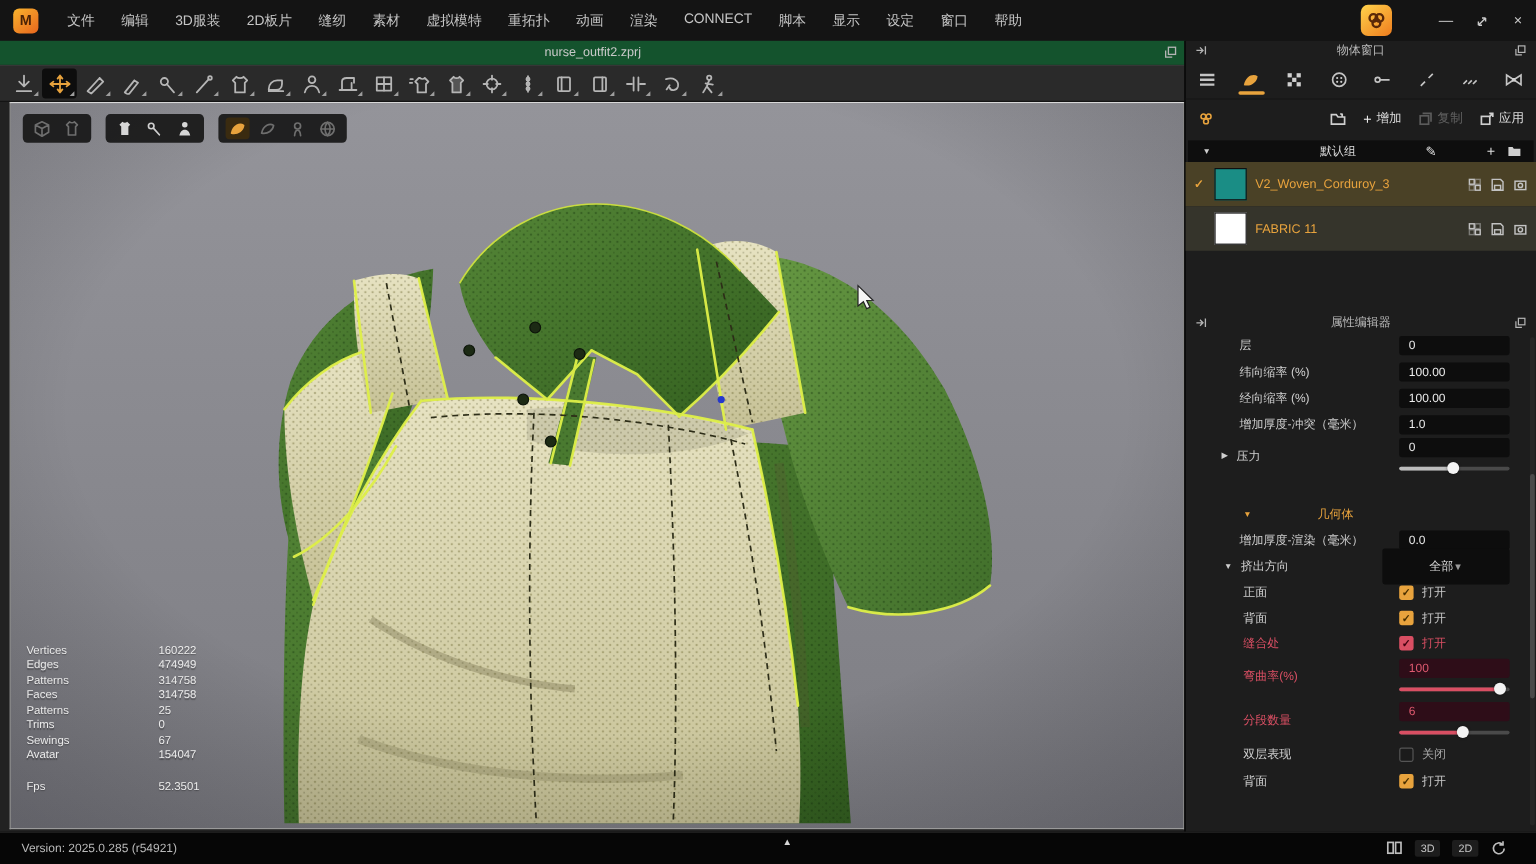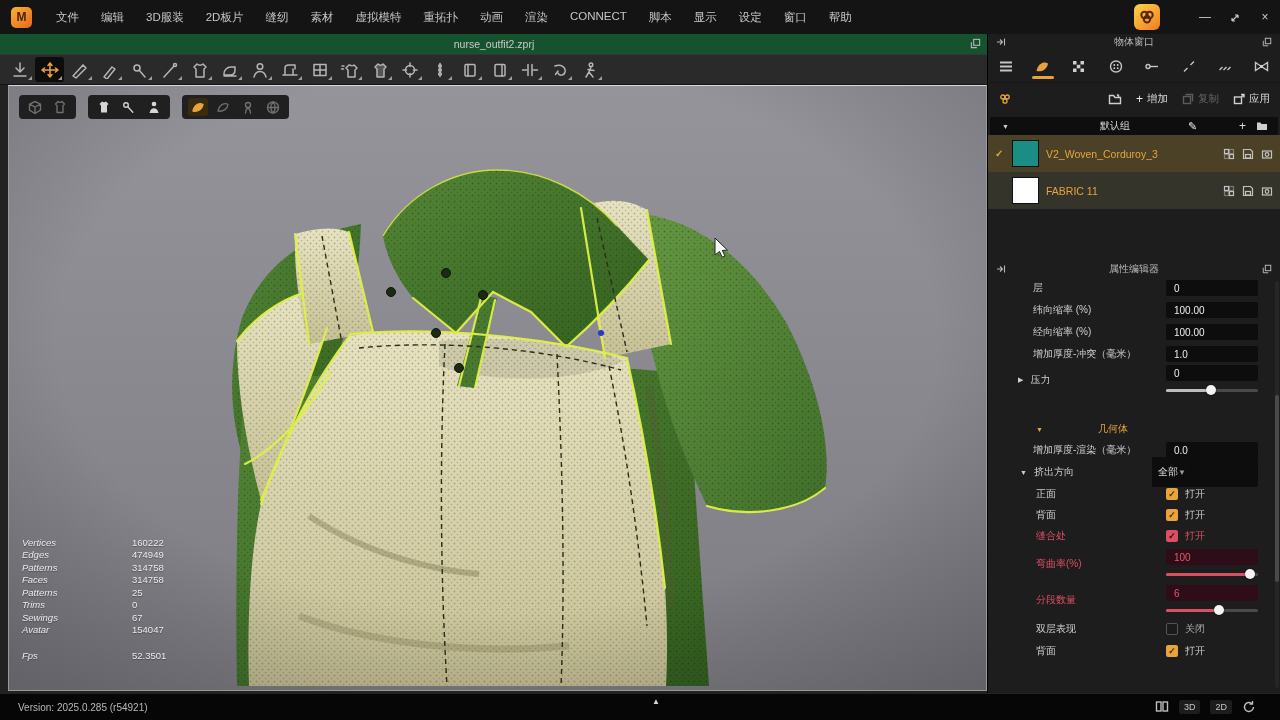--- a/index.html
+++ b/index.html
@@ -45,21 +45,21 @@
   .vbtn{width:20px;height:18px;border-radius:3px;display:flex;align-items:center;justify-content:center;}
   .vbtn svg{stroke:#cfcfcf;fill:none;stroke-width:1.4;stroke-linecap:round;stroke-linejoin:round;}
   .vbtn.dim svg{stroke:#6e6e6e;}
   .vbtn.active{background:#3a2b10;}
   .vbtn.active svg{stroke:#e8a33d;fill:#e8a33d;}
 
   
   .stats{position:absolute;left:13px;bottom:28px;font-size:9.5px;color:#ececec;line-height:12.5px;
          text-shadow:0 1px 1px rgba(0,0,0,.35);}
   .stats .r{display:flex;}
-  .stats .l{width:110px;font-style:italic;}
+  .stats .l{width:110px;}
   .fpsrow{margin-top:13px;}
 
   
   .statusbar{position:absolute;left:0;right:0;bottom:0;height:26px;background:#060606;border-top:1px solid #232323;
              display:flex;align-items:center;font-size:10px;color:#b9b9b9;}
   .ver{margin-left:18px;}
   .upcaret{position:absolute;left:652px;top:3px;font-size:8px;color:#d6d6d6;}
   .sbicons{margin-left:auto;margin-right:24px;display:flex;gap:10px;}
   .sbtn{background:#1d1d1d;border-radius:2px;color:#c5c5c5;font-size:9px;padding:2px 5px;line-height:10px;}
   .sbicons svg{stroke:#bdbdbd;fill:none;stroke-width:1.4;}
@@ -107,21 +107,21 @@
   .ind2{margin-left:48px;}
   .secrow{display:flex;align-items:center;height:20px;}
   .secrow .tri{margin-left:30px;font-size:7px;color:#cfcfcf;margin-right:7px;}
   .secrow .plabel{font-size:10px;color:#d6d6d6;}
   .secrow.orange .tri,.secrow.orange .plabel{color:#e8a33d;margin-left:48px;}
   .sp{flex:1;}
   .pfield{width:84px;height:16px;background:#0d0d0d;border-radius:2px;color:#ededed;font-size:10px;
           display:flex;align-items:center;padding-left:8px;}
   .pfield.redf{background:#2e0d18;color:#e05a70;}
   .ddown{width:94px;height:30px;background:#0d0d0d;border-radius:2px;color:#dcdcdc;font-size:10px;
-         display:flex;align-items:center;justify-content:flex-start;padding:0 6px;}
+         display:flex;align-items:center;justify-content:center;padding:0 6px;}
   .ddown .caret{color:#9a9a9a;font-size:8px;}
   .ctrl{width:92px;display:flex;align-items:center;}
   .cb{width:12px;height:12px;border-radius:2px;background:#e8a33d;color:#4a3000;font-size:9px;font-weight:bold;
       display:flex;align-items:center;justify-content:center;line-height:12px;}
   .cb.redc{background:#d94f63;color:#40000e;}
   .cb.off{background:#1b1b1b;border:1px solid #555;box-sizing:border-box;color:transparent;}
   .state{font-size:10px;color:#c9c9c9;margin-left:7px;}
   .state.redt{color:#d94f63;}
   .tworow{display:flex;align-items:center;padding-right:22px;}
   .sliderbox{width:92px;}

